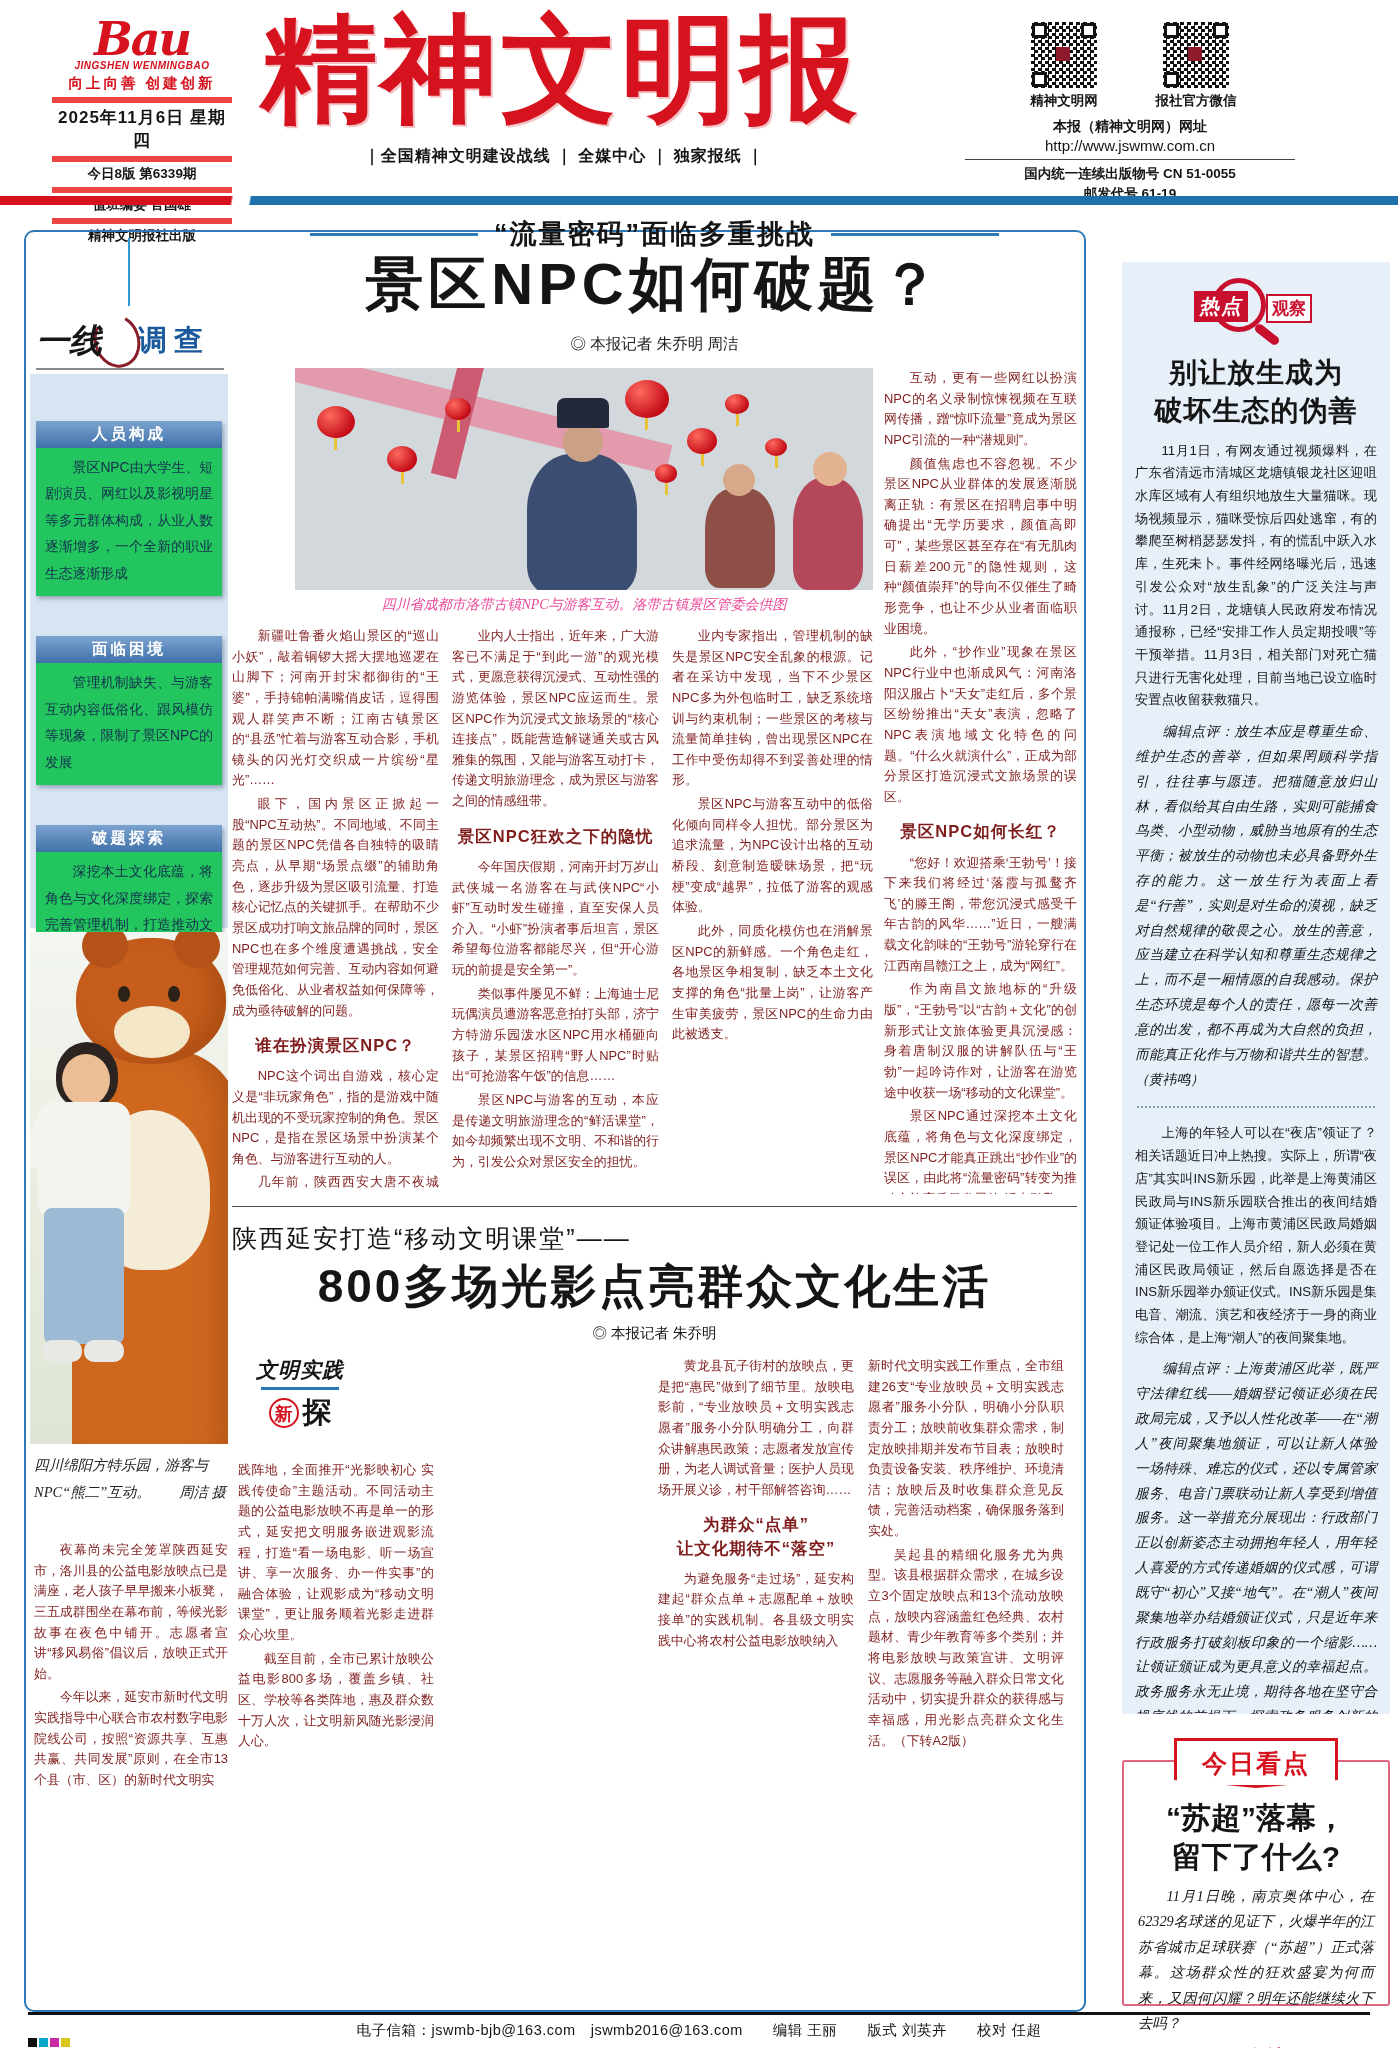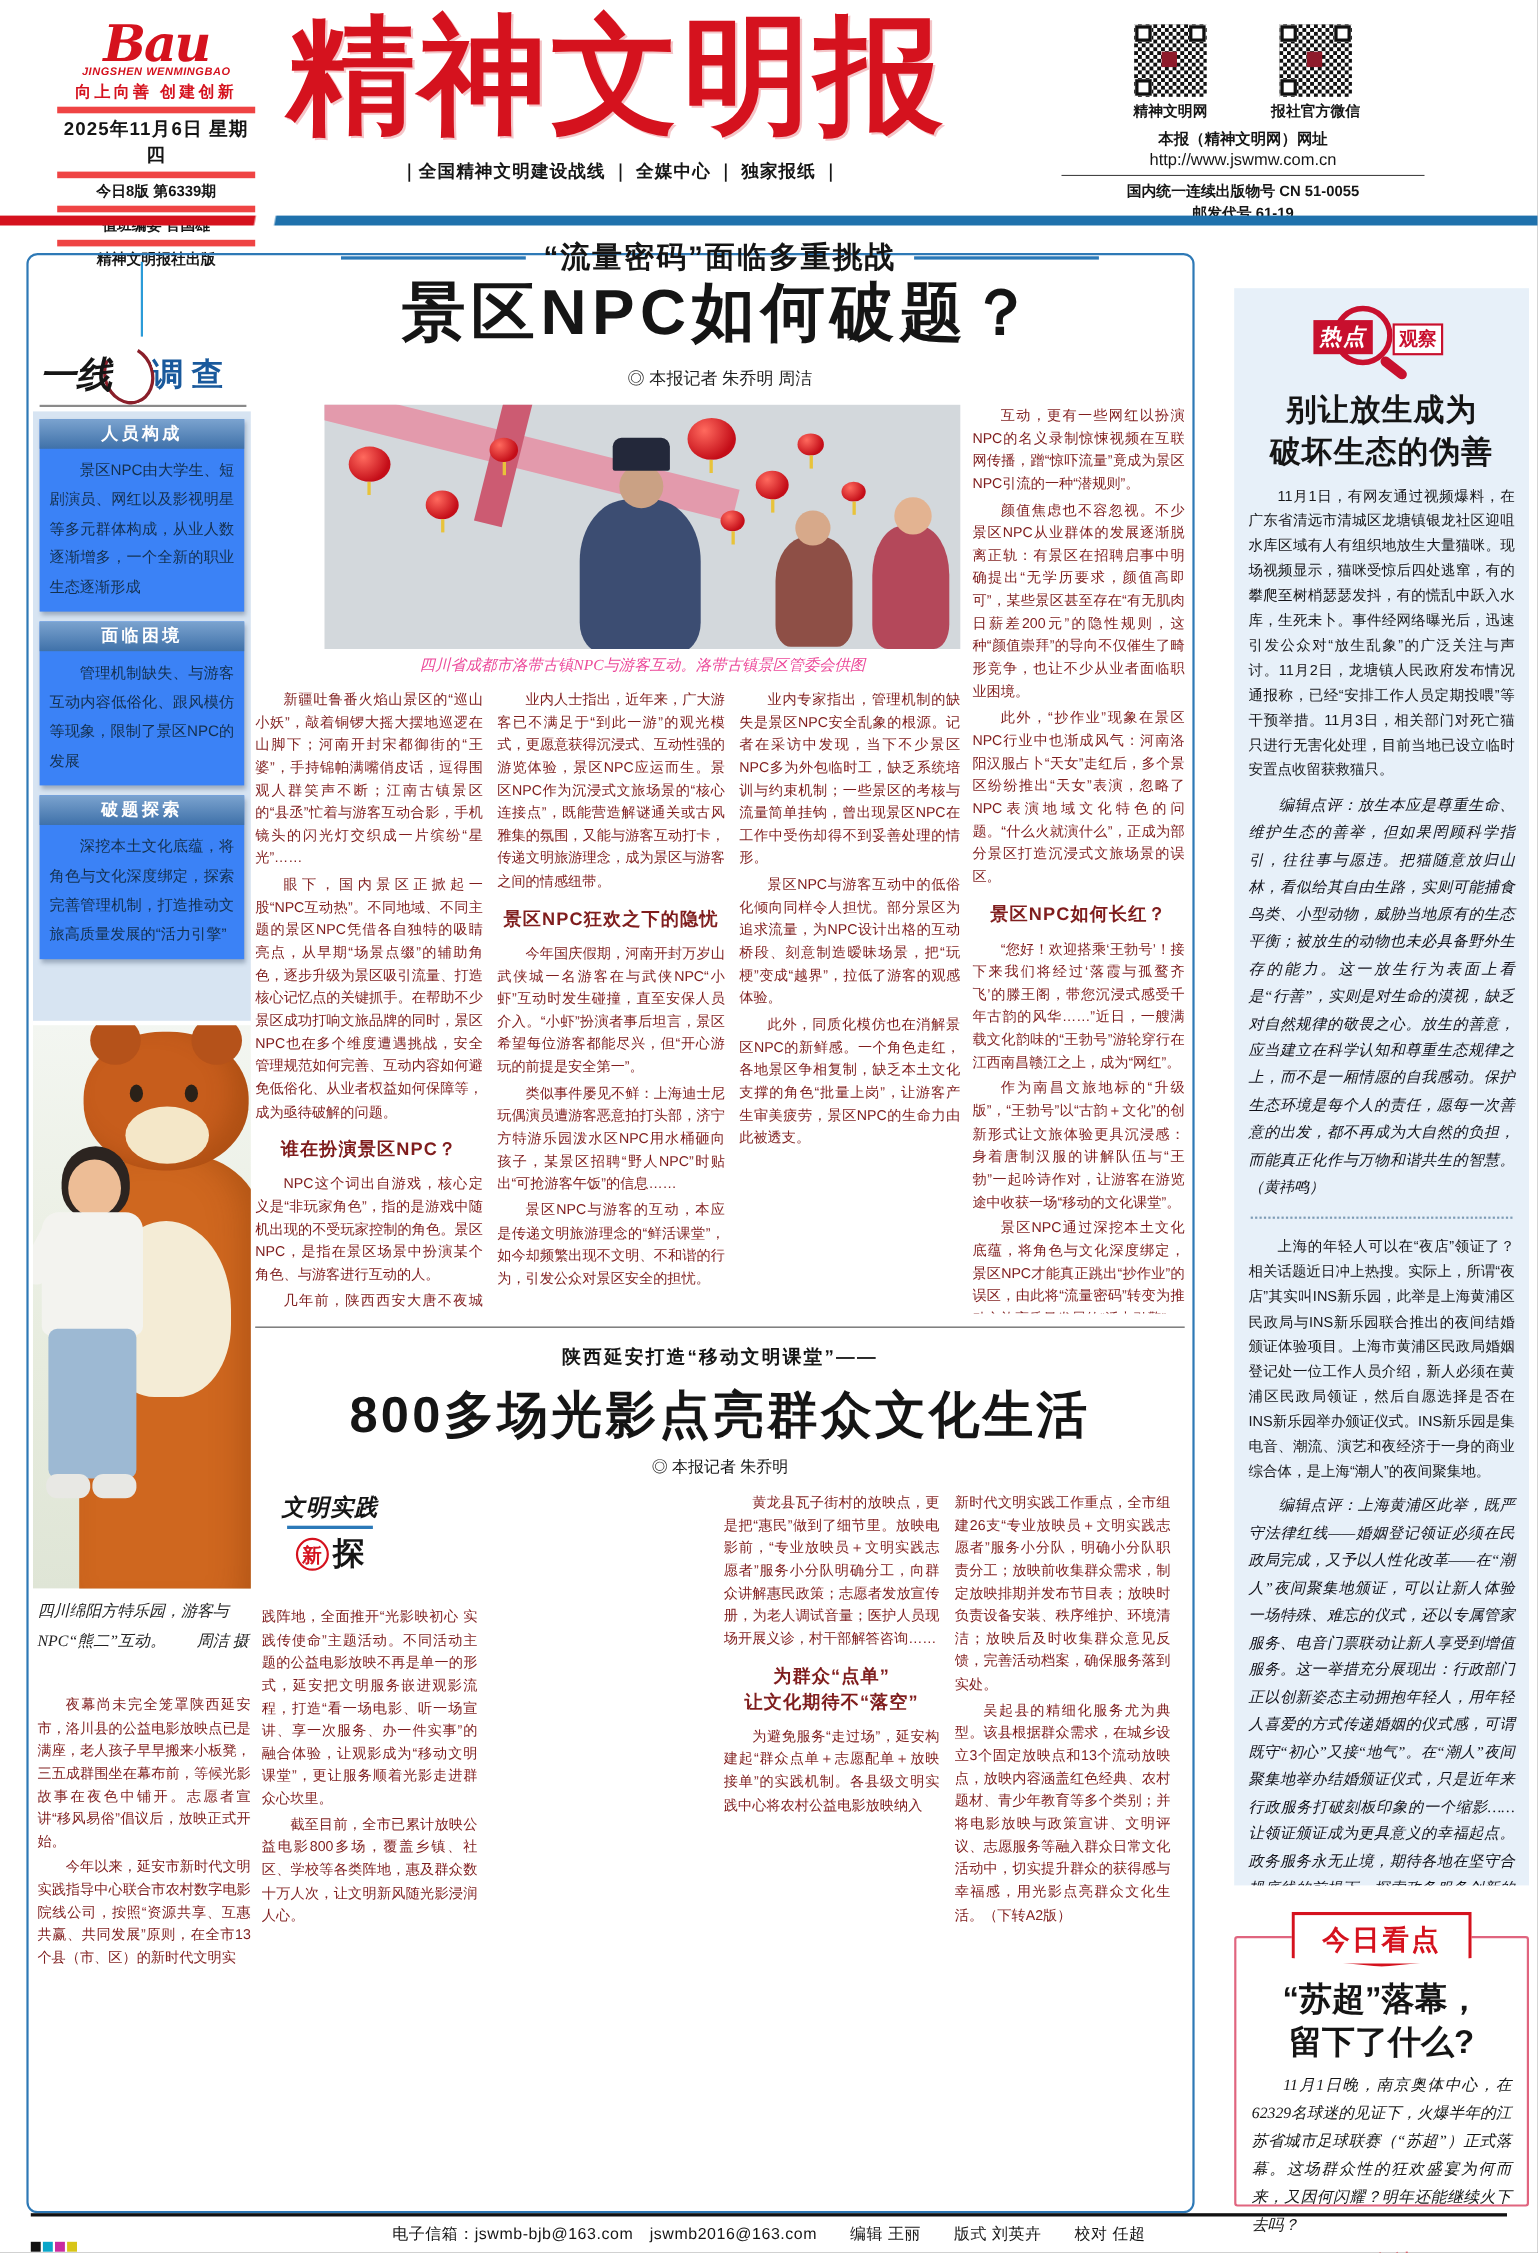--- a/index.html
+++ b/index.html
@@ -44,21 +44,21 @@
   
   .vline{left:128px;top:238px;width:2px;height:68px;background:#2b9bd8;}
   .frontline{left:36px;top:314px;width:188px;height:54px;border-bottom:2px solid #8a8a8a;
              display:flex;align-items:center;position:absolute;}
   .fl-cn{font-family:"DejaVu Serif",serif;font-weight:900;font-style:italic;font-size:33px;z-index:2;}
   .fl-ring{width:40px;height:48px;border:3px solid #8a1f2a;border-radius:50%;margin:0 -16px 0 -8px;
            transform:rotate(-18deg);border-top-color:transparent;z-index:1;}
   .fl-dc{color:#19599c;font-weight:900;font-size:29px;letter-spacing:7px;margin-left:14px;}
 
   .info-panel{left:30px;top:374px;width:198px;height:554px;background:#d7e4f2;padding:7px 6px;box-sizing:border-box;}
-  .ibox{background:#3b82f6;box-shadow:2px 3px 4px rgba(40,60,90,.35);margin-bottom:9px;}
+  .ibox{background:#22c55e;box-shadow:2px 3px 4px rgba(40,60,90,.35);margin-bottom:9px;margin-top:40px;}
   .ibox-h{height:27px;background:linear-gradient(180deg,#7ba3cf,#3f71a9);color:#fff;font-weight:bold;
           font-size:15.5px;display:flex;align-items:center;justify-content:center;letter-spacing:3px;}
   .ibox-b{padding:7px 9px 9px;font-size:13.8px;line-height:1.92;text-align:justify;text-indent:2em;color:#14304e;}
 
   .mascot{left:30px;top:932px;width:198px;height:512px;overflow:hidden;
           background:linear-gradient(180deg,#f3f6f1 0%,#e7ecde 60%,#dfe5d6 100%);}
   .bear-body{position:absolute;right:-12px;top:118px;width:168px;height:430px;background:#cf671f;
              border-radius:70px 70px 26px 26px;box-shadow:inset -18px -10px 30px rgba(120,50,0,.35);}
   .bear-belly{position:absolute;right:18px;top:178px;width:118px;height:160px;background:#f4ecd6;
               border-radius:55% 55% 45% 45%;}
@@ -106,21 +106,21 @@
   .col{position:absolute;overflow:hidden;font-size:12.9px;line-height:1.6;text-align:justify;color:#7f1d1d;}
   .col p{margin:0 0 3px;text-indent:2em;}
   .col p.noind{text-indent:0;}
   .col h4.sub{text-align:center;font-size:16.5px;margin:13px 0 9px;letter-spacing:1px;white-space:pre-line;line-height:1.4;}
   .c1{left:232px;top:626px;width:207px;height:568px;}
   .c2{left:452px;top:626px;width:207px;height:568px;}
   .c3{left:672px;top:626px;width:201px;height:568px;}
   .c4{left:884px;top:368px;width:193px;height:826px;}
 
   
-  .kicker2{left:232px;top:1222px;width:845px;text-align:center;font-size:17px;font-weight:bold;letter-spacing:2px;}
+  .kicker2{left:232px;top:1222px;width:845px;text-align:left;font-size:25px;font-weight:normal;letter-spacing:2px;}
   .headline2{left:232px;top:1256px;width:845px;text-align:center;font-size:46px;font-weight:900;letter-spacing:3px;}
   .byline2{left:232px;top:1324px;width:845px;text-align:center;font-size:14.5px;}
   .wmsj{left:240px;top:1356px;width:120px;height:96px;text-align:center;position:absolute;}
   .wm-t{font-family:"DejaVu Serif",serif;font-weight:900;font-size:21px;letter-spacing:1px;font-style:italic;}
   .wm-wave{width:78px;height:3px;background:#2b79b8;margin:3px auto;}
   .xt-row{display:flex;justify-content:center;align-items:center;gap:4px;margin-top:2px;}
   .xt-ring{width:30px;height:30px;border:2px solid #d5121e;border-radius:50%;color:#d5121e;
            font-size:18px;font-weight:900;line-height:28px;box-sizing:border-box;}
   .xt-char{font-family:"DejaVu Serif",serif;font-size:29px;font-weight:900;}
   .b0{left:34px;top:1540px;width:194px;height:464px;}

